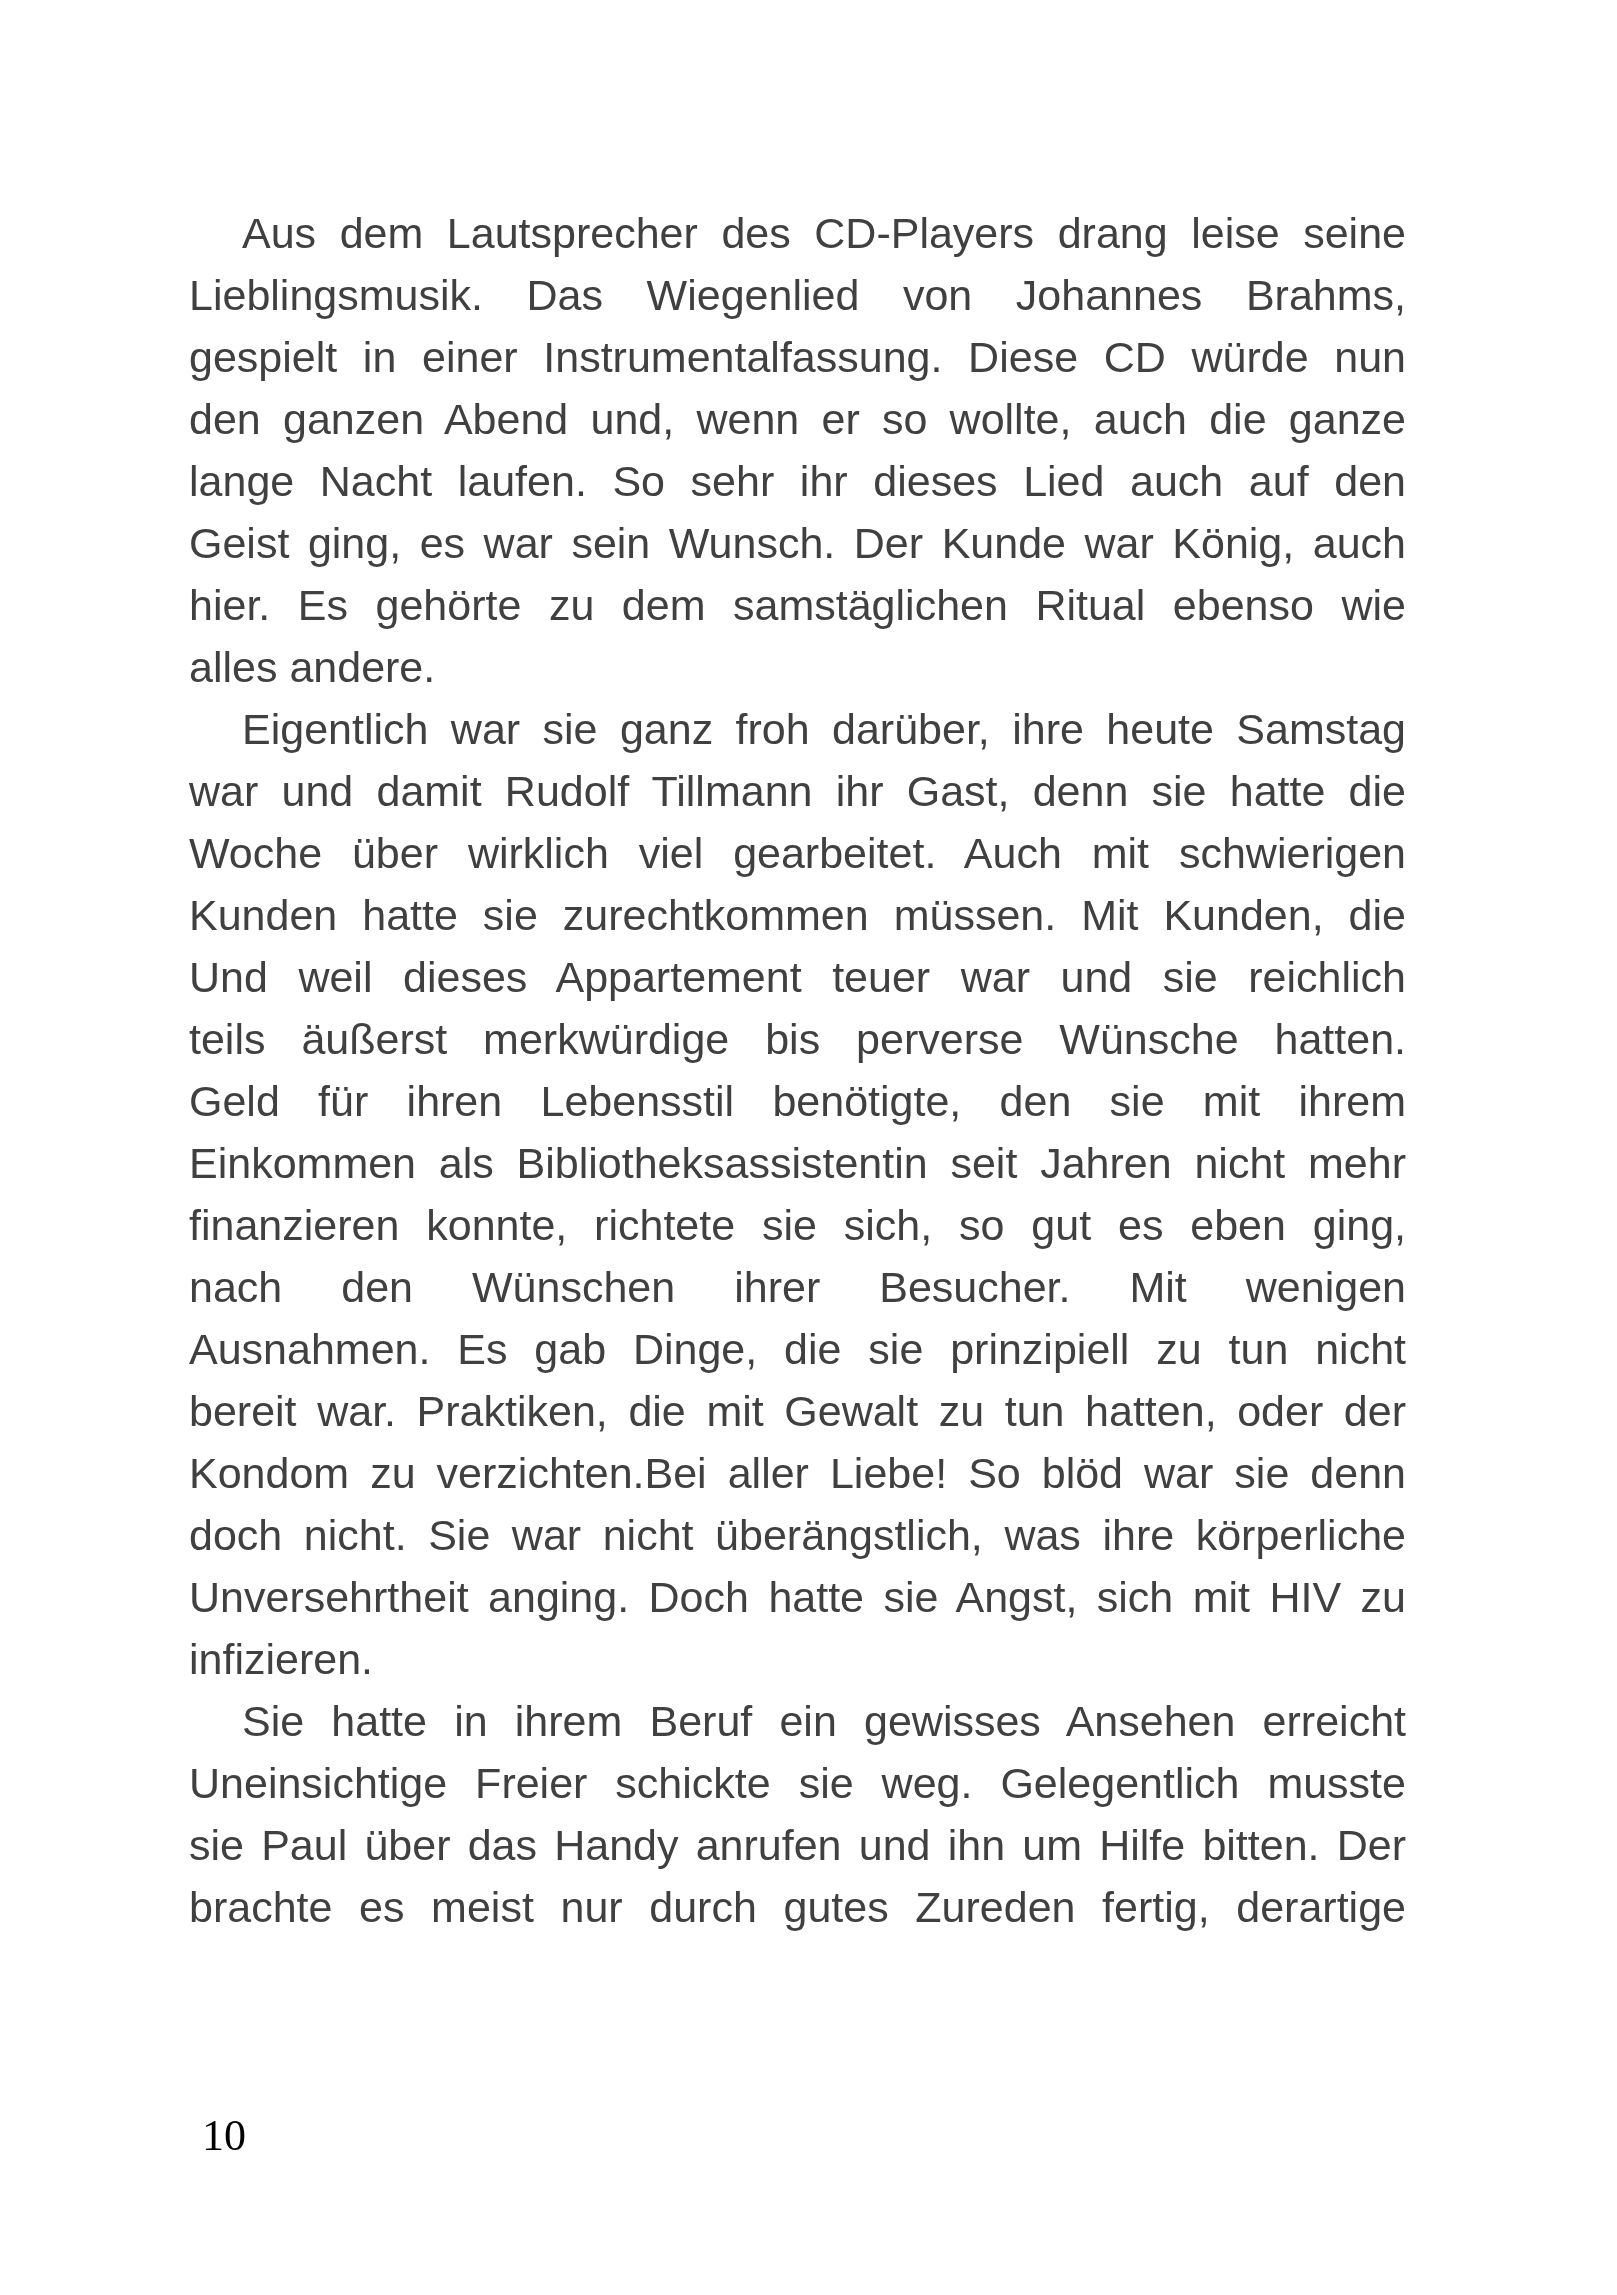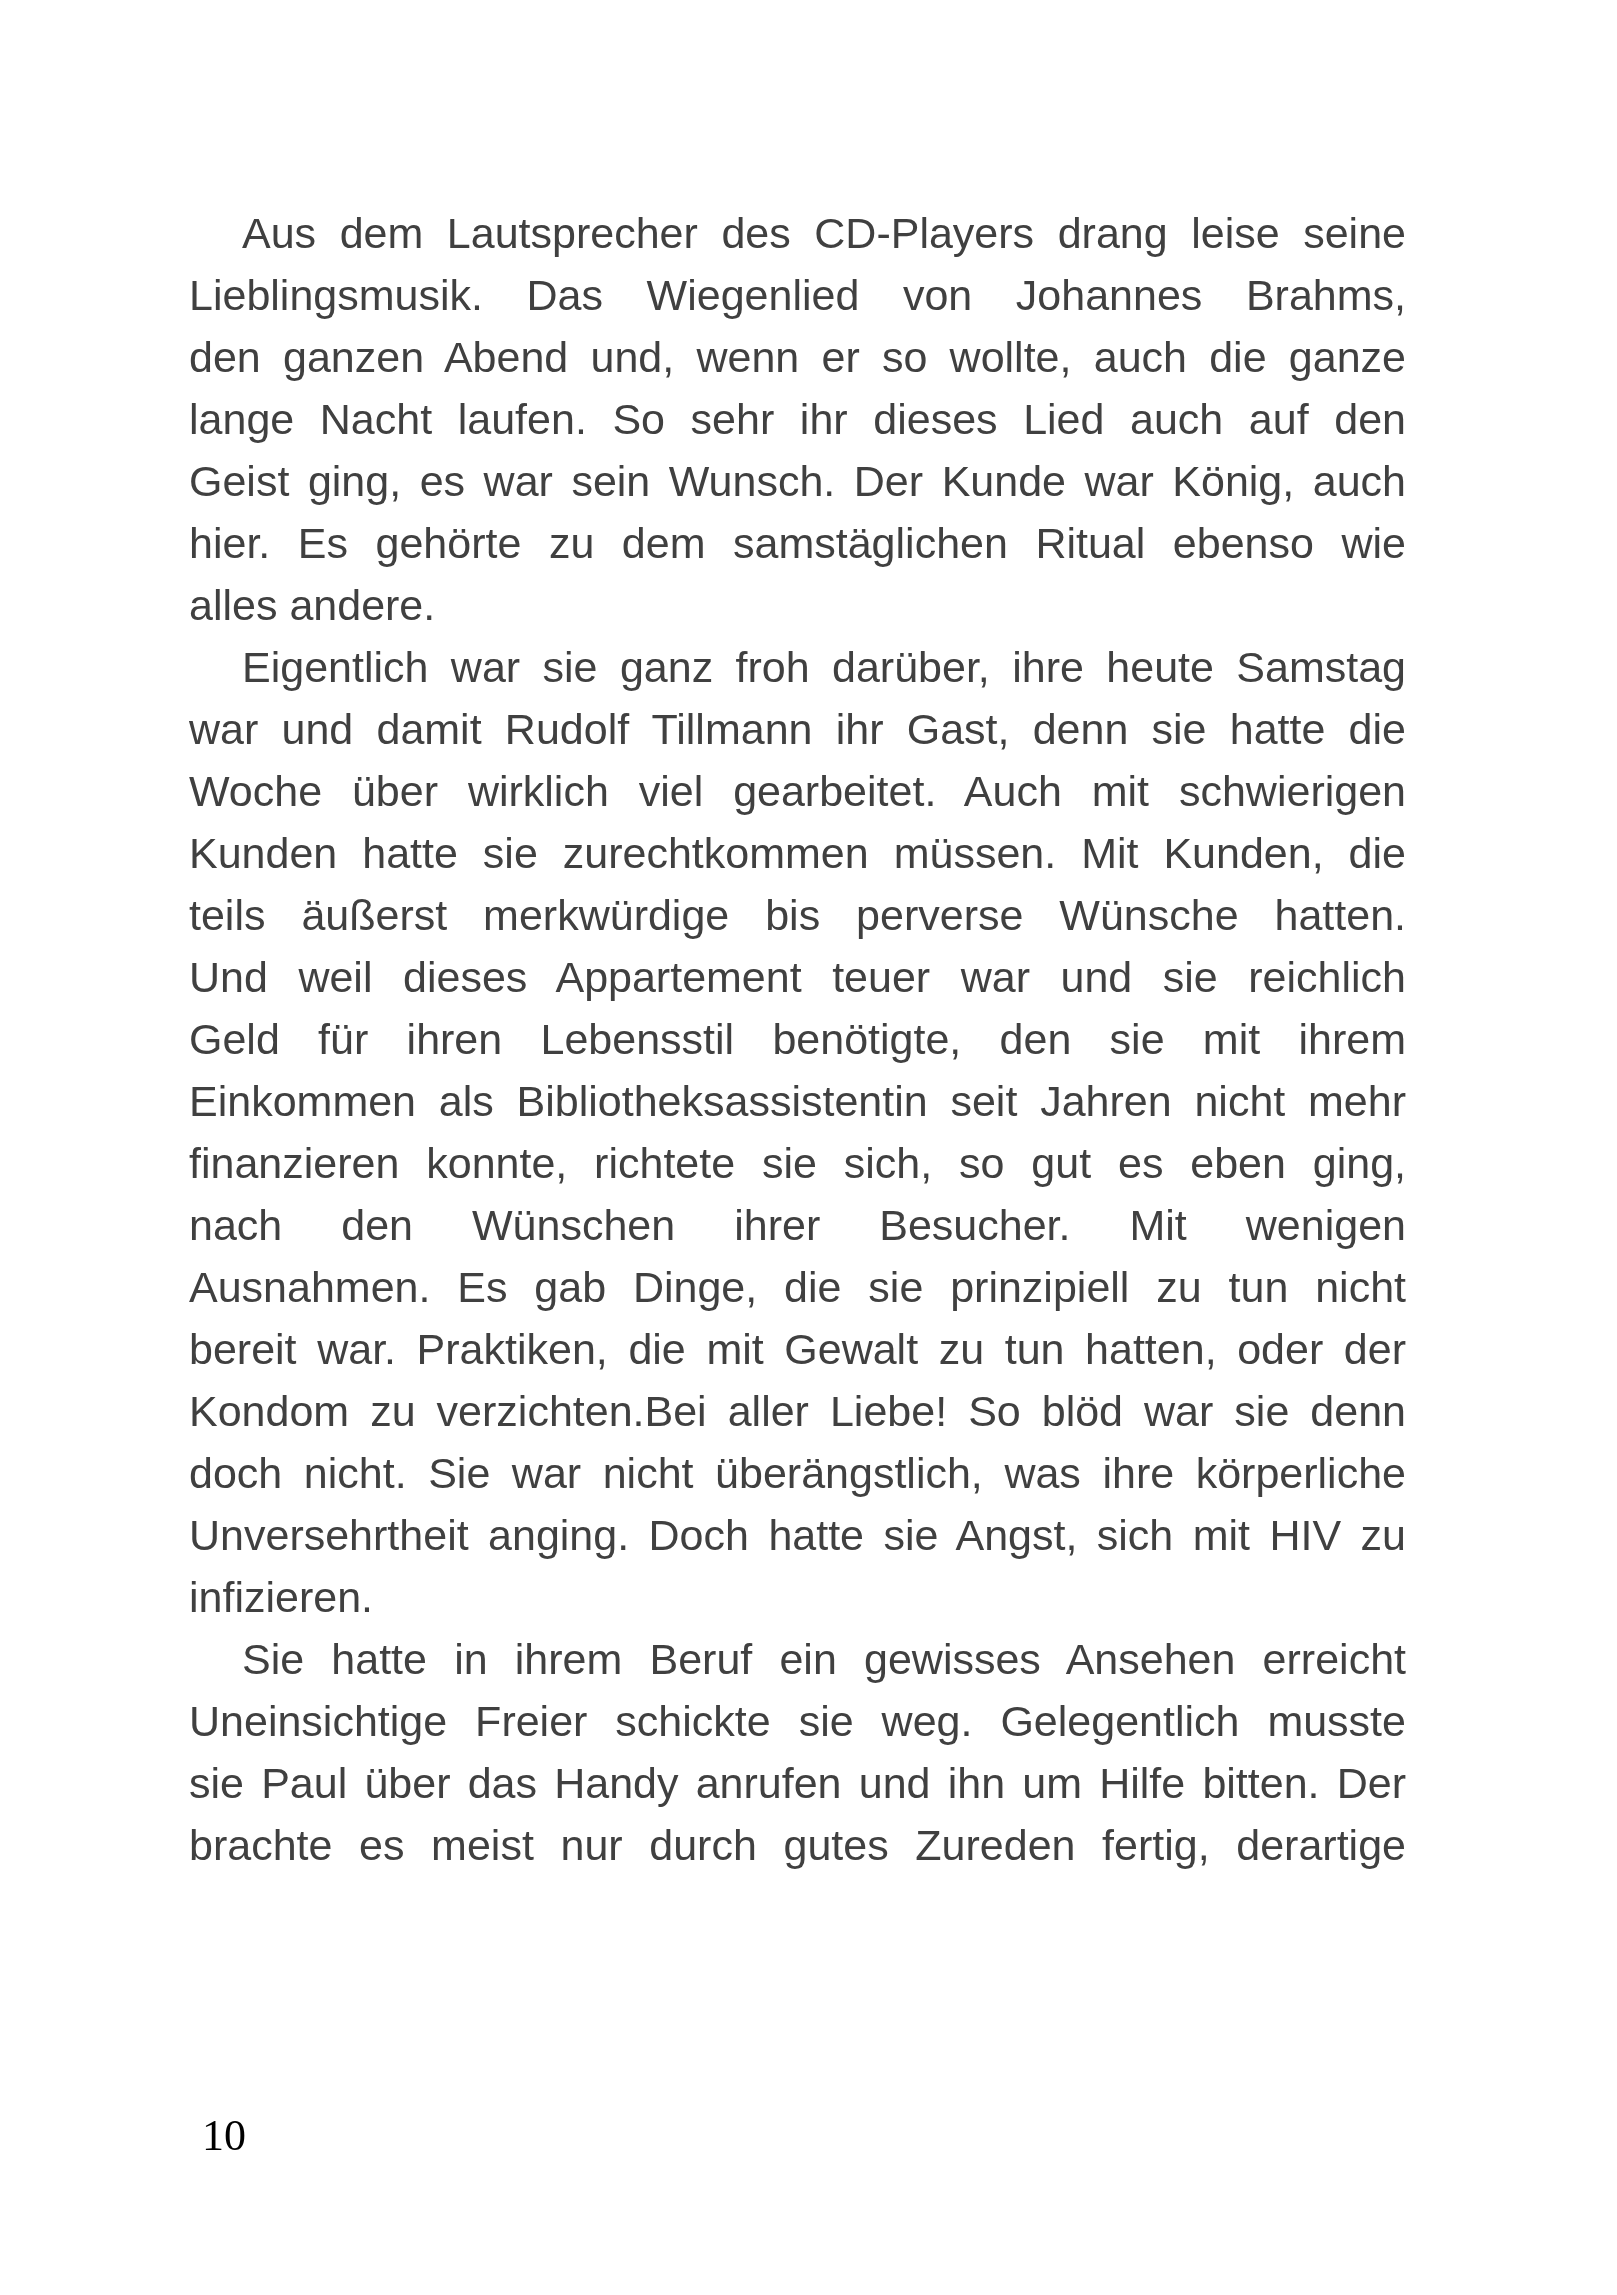--- a/index.html
+++ b/index.html
@@ -52,33 +52,34 @@
   }
 </style>
 </head>
 <body>
 
 <div class="page">
   <div class="text-block">
       <div class="paragraph">
         <div class="line indent">Aus dem Lautsprecher des CD-Players drang leise seine</div>
         <div class="line">Lieblingsmusik. Das Wiegenlied von Johannes Brahms,</div>
+        <div class="line">gespielt in einer Instrumentalfassung. Diese CD würde nun</div>
         <div class="line">den ganzen Abend und, wenn er so wollte, auch die ganze</div>
         <div class="line">lange Nacht laufen. So sehr ihr dieses Lied auch auf den</div>
         <div class="line">Geist ging, es war sein Wunsch. Der Kunde war König, auch</div>
         <div class="line">hier. Es gehörte zu dem samstäglichen Ritual ebenso wie</div>
         <div class="line no-justify-last">alles andere.</div>
       </div>
       <div class="paragraph">
         <div class="line indent">Eigentlich war sie ganz froh darüber, ihre heute Samstag</div>
         <div class="line">war und damit Rudolf Tillmann ihr Gast, denn sie hatte die</div>
         <div class="line">Woche über wirklich viel gearbeitet. Auch mit schwierigen</div>
         <div class="line">Kunden hatte sie zurechtkommen müssen. Mit Kunden, die</div>
+        <div class="line">Und weil dieses Appartement teuer war und sie reichlich</div>
         <div class="line">teils äußerst merkwürdige bis perverse Wünsche hatten.</div>
-        <div class="line">Und weil dieses Appartement teuer war und sie reichlich</div>
         <div class="line">Geld für ihren Lebensstil benötigte, den sie mit ihrem</div>
         <div class="line">Einkommen als Bibliotheksassistentin seit Jahren nicht mehr</div>
         <div class="line">finanzieren konnte, richtete sie sich, so gut es eben ging,</div>
         <div class="line">nach den Wünschen ihrer Besucher. Mit wenigen</div>
         <div class="line">Ausnahmen. Es gab Dinge, die sie prinzipiell zu tun nicht</div>
         <div class="line">bereit war. Praktiken, die mit Gewalt zu tun hatten, oder der</div>
         <div class="line">Kondom zu verzichten.Bei aller Liebe! So blöd war sie denn</div>
         <div class="line">doch nicht. Sie war nicht überängstlich, was ihre körperliche</div>
         <div class="line">Unversehrtheit anging. Doch hatte sie Angst, sich mit HIV zu</div>
         <div class="line no-justify-last">infizieren.</div>

